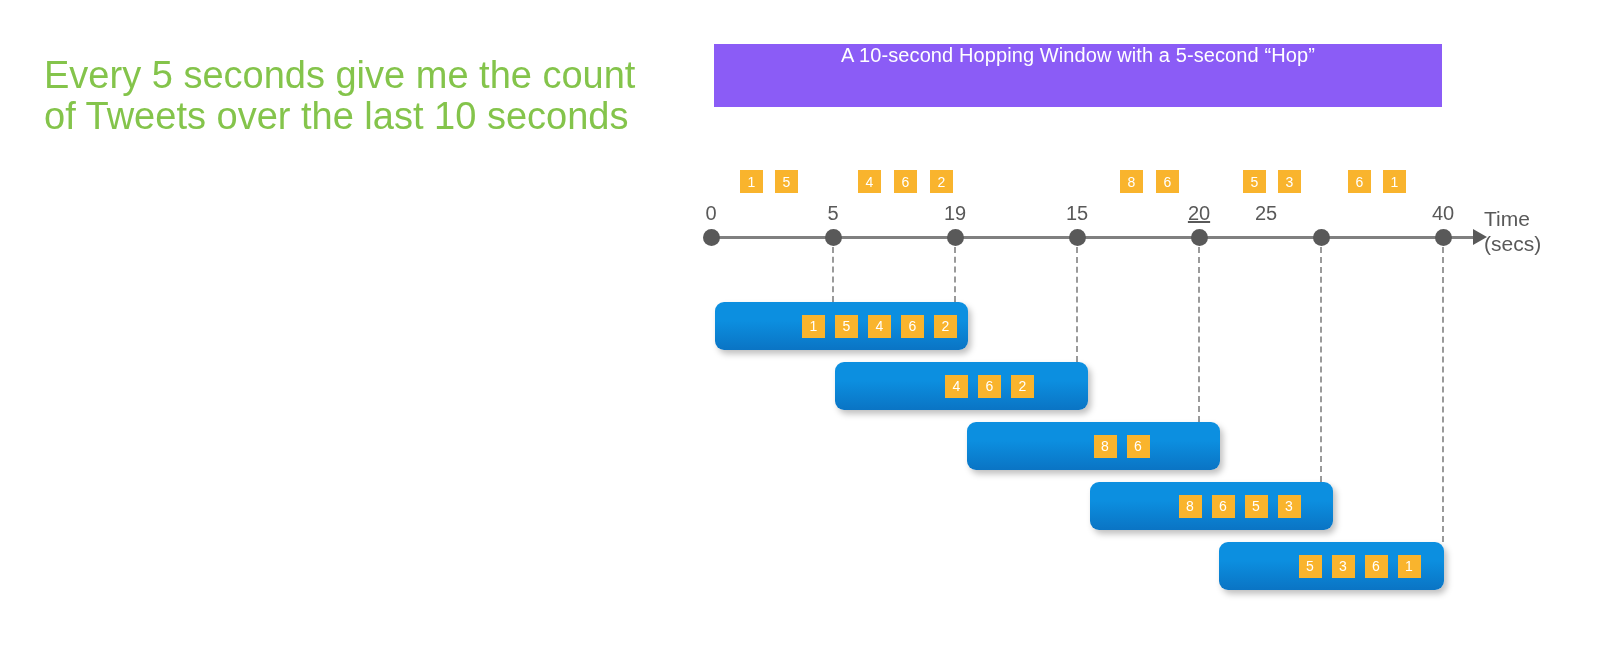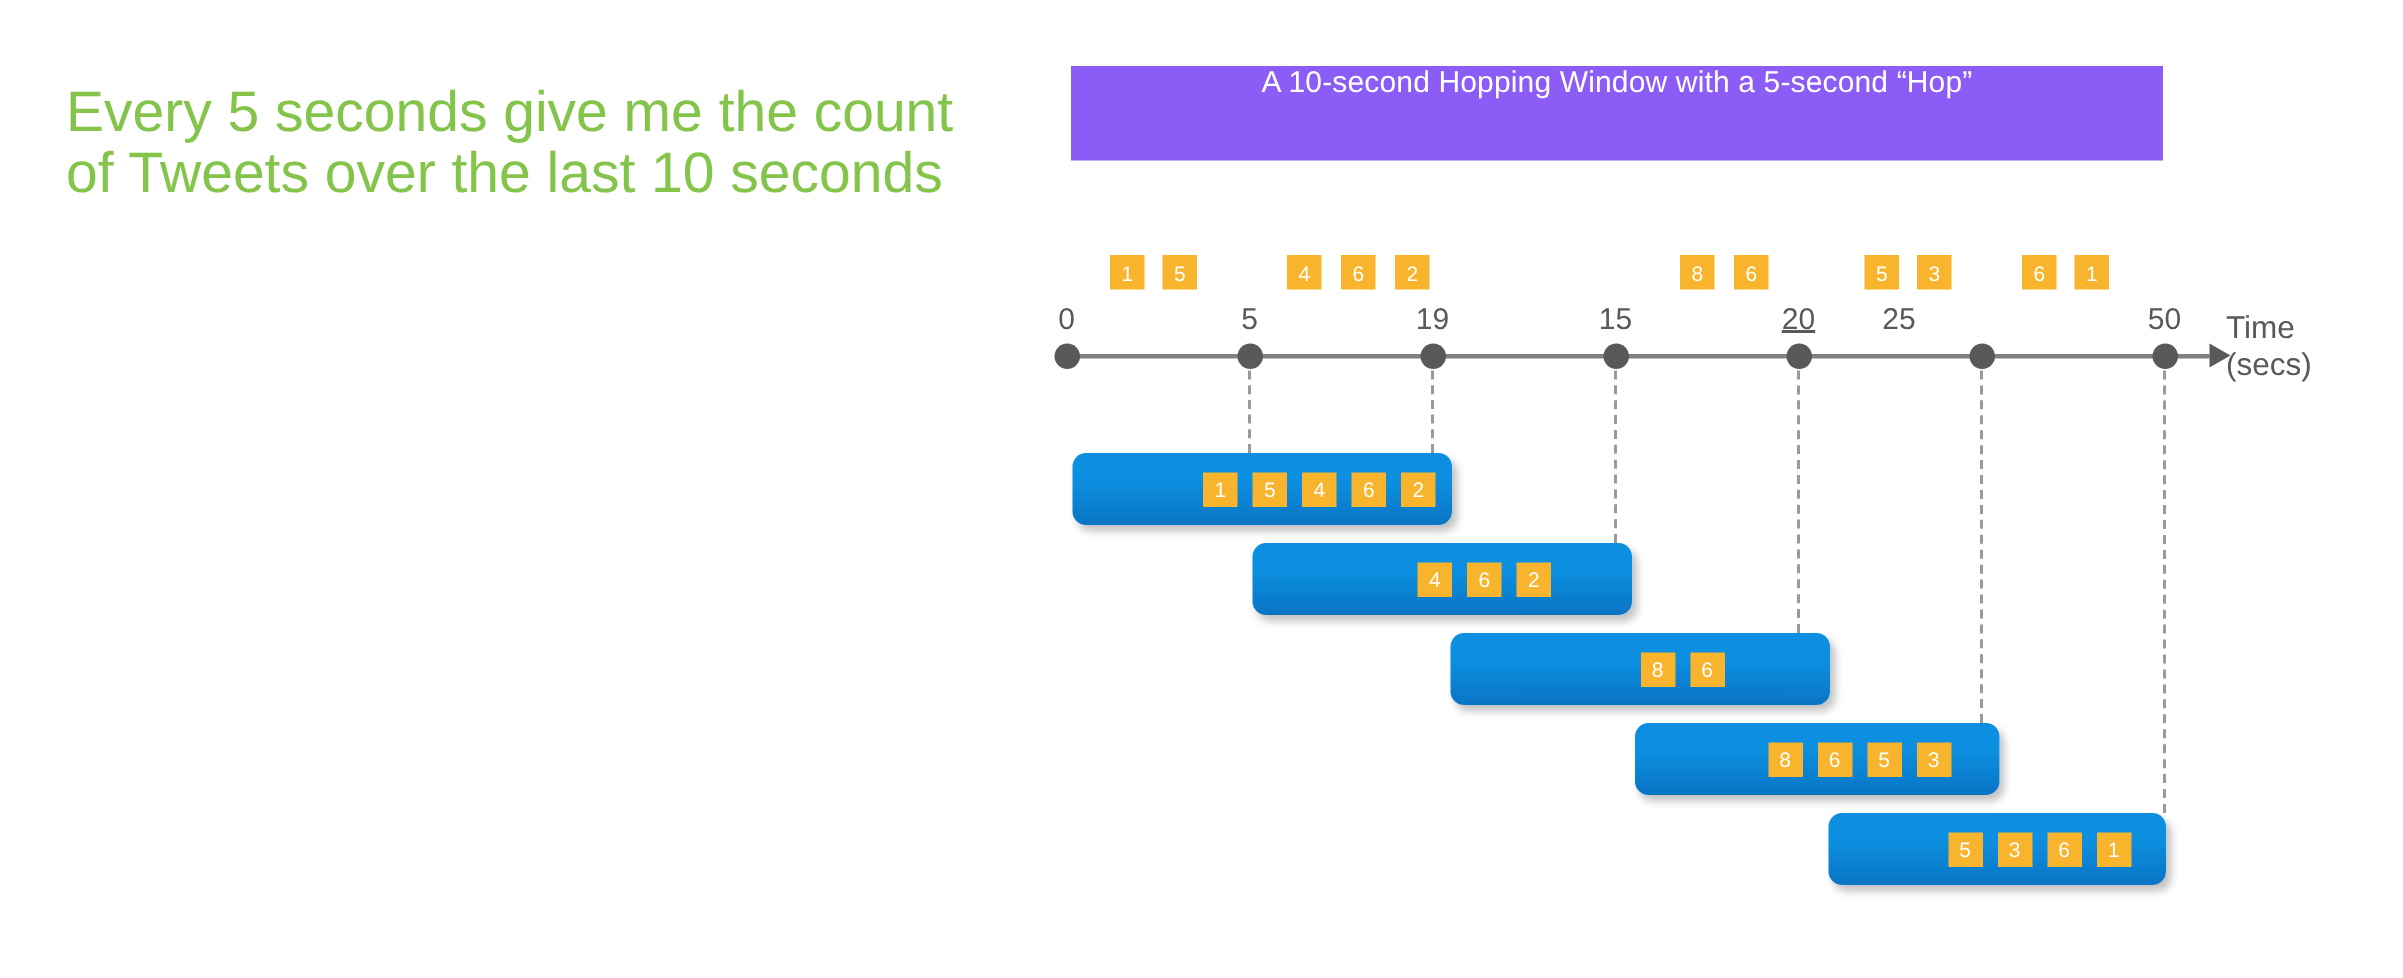--- a/index.html
+++ b/index.html
@@ -137,21 +137,21 @@
       <div class="tick-label" style="left: 833px;">5</div>
       <div class="tick-dot" style="left: 947px;"></div>
       <div class="tick-label" style="left: 955px;">19</div>
       <div class="tick-dot" style="left: 1069px;"></div>
       <div class="tick-label" style="left: 1077px; text-align: right;">15</div>
       <div class="tick-dot" style="left: 1191px;"></div>
       <div class="tick-label" style="left: 1199px; text-decoration: underline;">20</div>
       <div class="tick-dot" style="left: 1313px;"></div>
       <div class="tick-label" style="left: 1266px;">25</div>
       <div class="tick-dot" style="left: 1435px;"></div>
-      <div class="tick-label" style="left: 1443px;">50</div>
+      <div class="tick-label" style="left: 1443px;">40</div>
       <div class="drop-line" style="left: 832px; top: 247px; height: 55px;"></div>
       <div class="drop-line" style="left: 954px; top: 247px; height: 55px;"></div>
       <div class="drop-line" style="left: 1076px; top: 247px; height: 115px;"></div>
       <div class="drop-line" style="left: 1198px; top: 247px; height: 175px;"></div>
       <div class="drop-line" style="left: 1320px; top: 247px; height: 235px;"></div>
       <div class="drop-line" style="left: 1442px; top: 247px; height: 295px;"></div>
       <div class="evt" style="left: 740px;">1</div>
       <div class="evt" style="left: 775px;">5</div>
       <div class="evt" style="left: 858px;">4</div>
       <div class="evt" style="left: 894px;">6</div>

